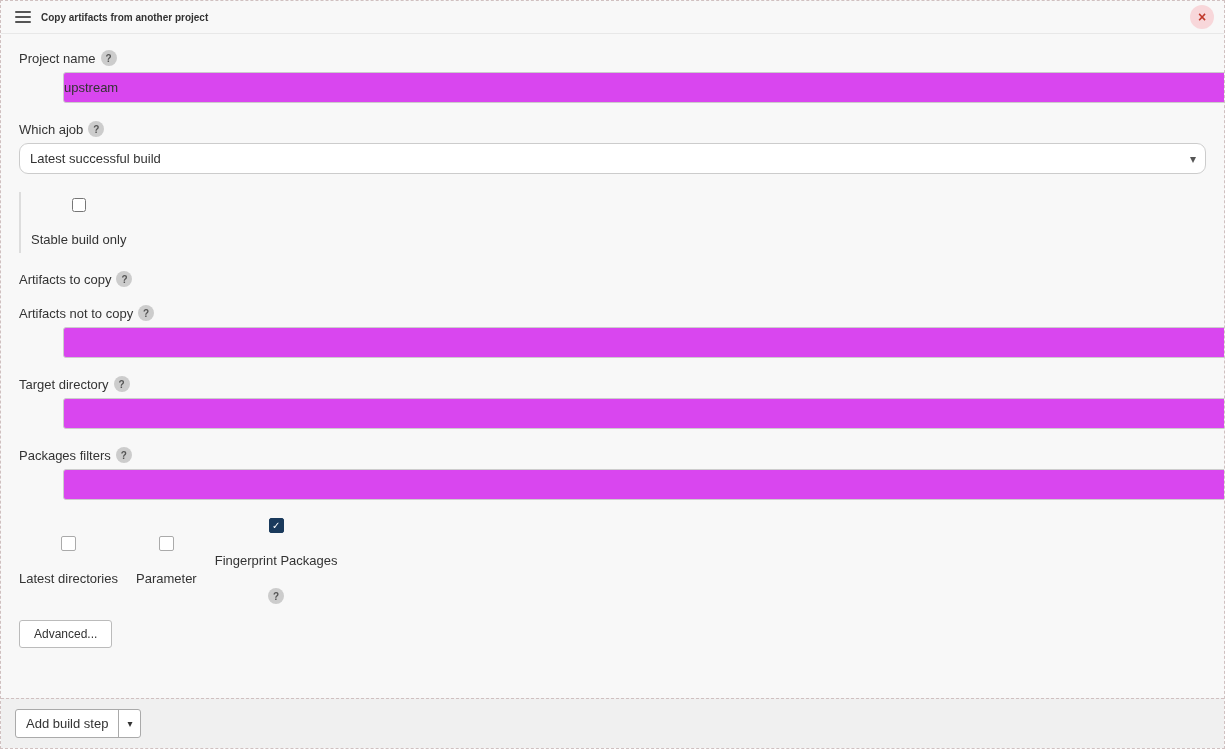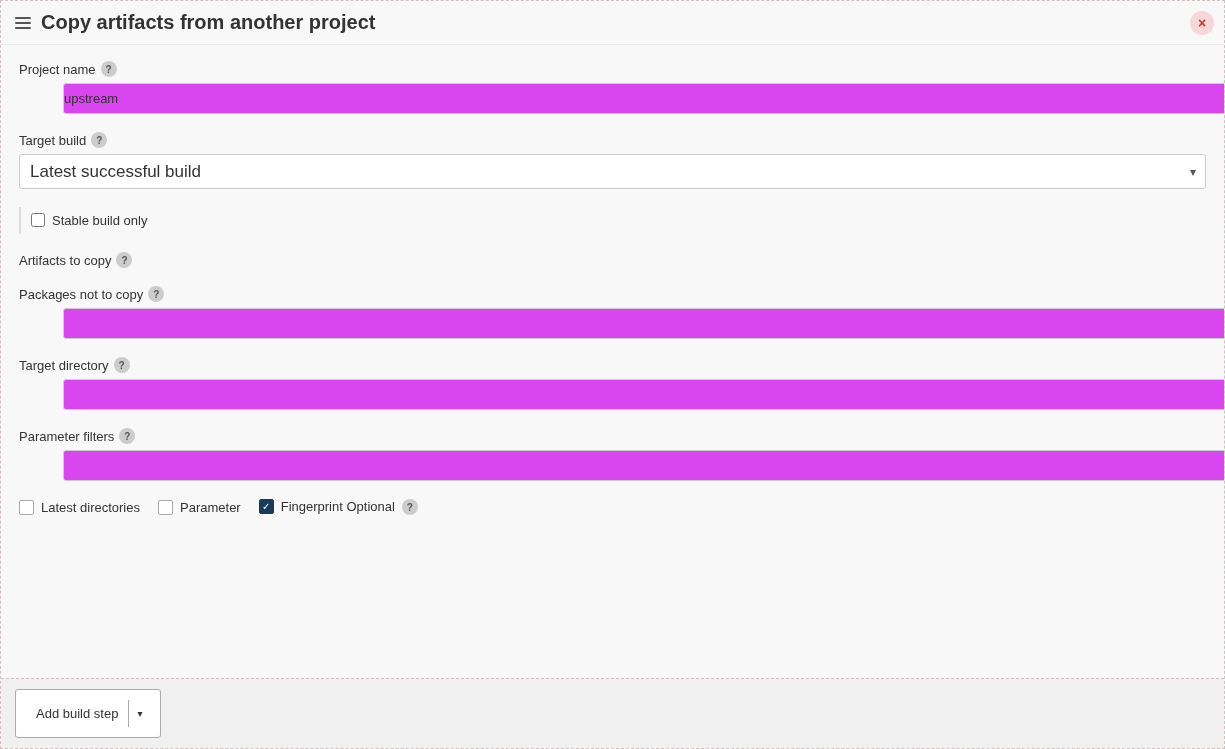--- a/index.html
+++ b/index.html
@@ -44,21 +44,21 @@
       gap: 3px;
     }
     .hamburger-icon span {
       display: block;
       width: 16px;
       height: 2px;
       background: #555;
       border-radius: 1px;
     }
     .panel-title {
-      font-size: 20px;
+      font-size: 10px;
       font-weight: 600;
       color: #333;
     }
     .close-btn {
       position: absolute;
       right: 10px;
       top: 50%;
       transform: translateY(-50%);
       width: 24px;
       height: 24px;
@@ -114,22 +114,22 @@
       outline: none;
       margin-left: 44px;
     }
     .select-wrapper {
       position: relative;
     }
     .form-select {
       width: 100%;
       padding: 7px 32px 7px 10px;
       border: 1px solid #ccc;
-      border-radius: 3px;
-      font-size: 17px;
+      border-radius: 9px;
+      font-size: 13px;
       color: #333;
       background: #fff;
       appearance: none;
       -webkit-appearance: none;
       cursor: pointer;
       outline: none;
     }
     .select-arrow {
       position: absolute;
       right: 10px;
@@ -141,24 +141,26 @@
     }
     .stable-build-row {
       display: flex;
       align-items: center;
       gap: 10px;
       padding: 6px 0 6px 10px;
       border-left: 2px solid #ddd;
     }
     .checkbox-label {
       display: flex;
-      gap: 7px;
-      cursor: pointer;
-      font-size: 13px;
-      color: #333;
+      align-items: center;
+      gap: 20px;
+      cursor: pointer;
+      font-size: 13px;
+      color: #333;
+      flex-direction: column;
     }
     .checkbox-label input[type="checkbox"] {
       width: 14px;
       height: 14px;
       cursor: pointer;
       accent-color: #1a5276;
     }
     .checkboxes-row {
       display: flex;
       align-items: center;
@@ -200,21 +202,21 @@
     }
     .panel-footer {
       border-top: 1.5px dashed #d0c0c0;
       padding: 10px 14px;
       background: #f0f0f0;
     }
     .add-build-step-btn {
       display: inline-flex;
       align-items: center;
       gap: 0;
-      padding: 10px;
+      padding: 0;
       border: 1px solid #aaa;
       border-radius: 3px;
       background: #fff;
       font-size: 13px;
       cursor: pointer;
       color: #333;
       overflow: hidden;
     }
     .add-build-step-btn .btn-text {
       padding: 6px 10px;
@@ -245,21 +247,21 @@
       <div class="form-group">
         <div class="form-label">
           <span>Project name</span>
           <span class="help-icon">?</span>
         </div>
         <input type="text" class="form-input" value="upstream" style="">
       </div>
 
       <div class="form-group">
         <div class="form-label">
-          <span>Target build</span>
+          <span>Which ajob</span>
           <span class="help-icon">?</span>
         </div>
         <div class="select-wrapper">
           <select class="form-select">
           <option value="Latest successful build">Latest successful build</option><option value="Latest saved build">Latest saved build</option><option value="Specific build number">Specific build number</option><option value="Last completed build">Last completed build</option></select>
           <span class="select-arrow">▾</span>
         </div>
       </div>
 
       <div class="form-group">
@@ -273,58 +275,61 @@
 
       <div class="form-group">
         <div class="form-label">
           <span>Artifacts to copy</span>
           <span class="help-icon">?</span>
         </div>
       </div>
 
       <div class="form-group">
         <div class="form-label">
-          <span>Packages not to copy</span>
+          <span>Artifacts not to copy</span>
           <span class="help-icon">?</span>
         </div>
         <input type="text" class="form-input" style="">
       </div>
 
       <div class="form-group">
         <div class="form-label">
           <span>Target directory</span>
           <span class="help-icon">?</span>
         </div>
         <input type="text" class="form-input" style="">
       </div>
 
       <div class="form-group">
         <div class="form-label">
-          <span>Parameter filters</span>
+          <span>Packages filters</span>
           <span class="help-icon">?</span>
         </div>
         <input type="text" class="form-input" style="">
       </div>
 
       <div class="checkboxes-row">
         <label class="checkbox-label">
           <span class="checkbox-unchecked"></span>
           <span>Latest directories</span>
         </label>
         <label class="checkbox-label">
           <span class="checkbox-unchecked"></span>
           <span>Parameter</span>
         </label>
         <label class="checkbox-label">
           <span class="checkbox-checked">✓</span>
-          <span>Fingerprint Optional</span>
+          <span>Fingerprint Packages</span>
           <span class="help-icon">?</span>
         </label>
       </div>
 
+      <div>
+        <button class="advanced-btn">Advanced...</button>
+      </div>
 
     </div>
 
     <div class="panel-footer">
       <button class="add-build-step-btn">
         <span class="btn-text">Add build step</span>
         <span class="btn-arrow">▾</span>
       </button>
     </div>
   </div>

